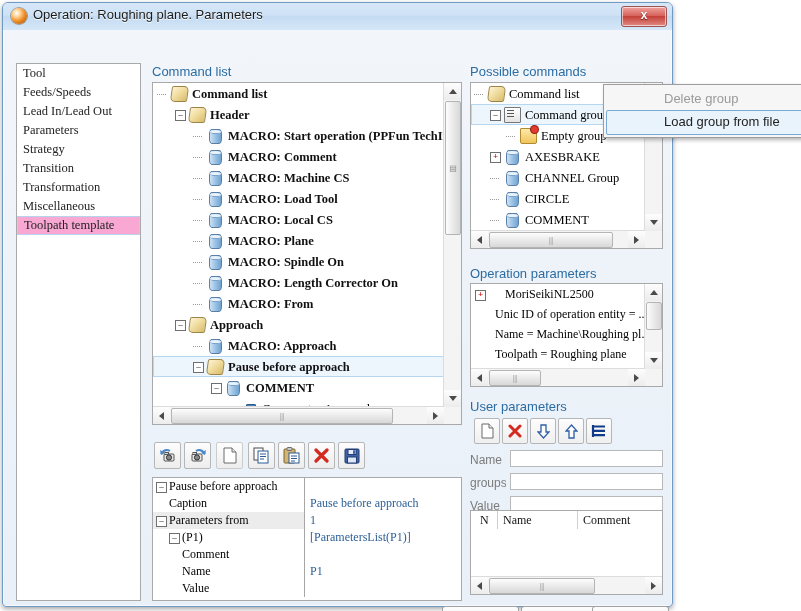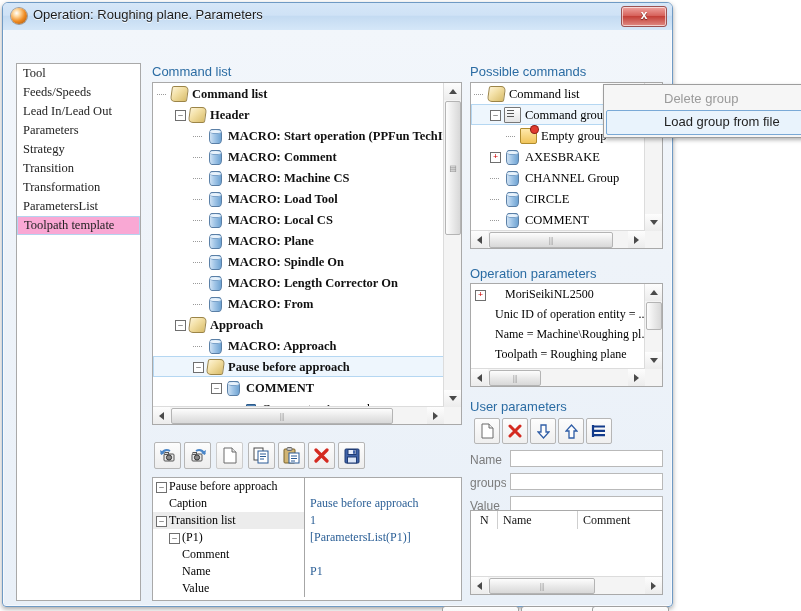--- a/index.html
+++ b/index.html
@@ -142,21 +142,21 @@
   <div class="client">
 
     <div class="panel sidebar" id="sidebar">
         <div class="side-item"><span>Tool</span></div>
         <div class="side-item"><span>Feeds/Speeds</span></div>
         <div class="side-item"><span>Lead In/Lead Out</span></div>
         <div class="side-item"><span>Parameters</span></div>
         <div class="side-item"><span>Strategy</span></div>
         <div class="side-item"><span>Transition</span></div>
         <div class="side-item"><span>Transformation</span></div>
-        <div class="side-item"><span>ParametersList</span></div>
+        <div class="side-item"><span>Miscellaneous</span></div>
         <div class="side-item sel"><span>Toolpath template</span></div>
       </div>
 
     <div class="grouplabel" style="left:148px;top:34px;">Command list</div>
     <div class="panel treepanel">
       <div class="tree" id="cmdtree">
           <div class="row"><span class="spacer" style="width: 4px;"></span><span class="spacer" style="width: 14px;"><span style="display:inline-block;width:9px;border-top:1px dotted #9a9a9a;vertical-align:middle;"></span></span><span class="ico ico-group"></span><span class="lbl bold">Command list</span></div>
           <div class="row"><span class="spacer" style="width: 22px;"></span><span class="expander">–</span><span class="ico ico-group"></span><span class="lbl bold">Header</span></div>
           <div class="row"><span class="spacer" style="width: 40px;"></span><span class="spacer" style="width: 14px;"><span style="display:inline-block;width:9px;border-top:1px dotted #9a9a9a;vertical-align:middle;"></span></span><span class="ico ico-cyl"></span><span class="lbl bold">MACRO: Start operation (PPFun TechInf...</span></div>
           <div class="row"><span class="spacer" style="width: 40px;"></span><span class="spacer" style="width: 14px;"><span style="display:inline-block;width:9px;border-top:1px dotted #9a9a9a;vertical-align:middle;"></span></span><span class="ico ico-cyl"></span><span class="lbl bold">MACRO: Comment</span></div>
@@ -272,21 +272,21 @@
     <div class="panel propgrid" id="propgrid">
         <div class="pg-row">
           <div class="pg-name"><span style="display: inline-block; width: 0px;"></span><span class="pg-exp">–</span><span>Pause before approach</span></div>
           <div class="pg-val"></div>
         </div>
         <div class="pg-row">
           <div class="pg-name"><span style="display: inline-block; width: 13px;"></span><span>Caption</span></div>
           <div class="pg-val">Pause before approach</div>
         </div>
         <div class="pg-row cat">
-          <div class="pg-name"><span style="display: inline-block; width: 0px;"></span><span class="pg-exp">–</span><span>Transition list</span></div>
+          <div class="pg-name"><span style="display: inline-block; width: 0px;"></span><span class="pg-exp">–</span><span>Parameters from</span></div>
           <div class="pg-val">1</div>
         </div>
         <div class="pg-row">
           <div class="pg-name"><span style="display: inline-block; width: 13px;"></span><span class="pg-exp">–</span><span>(P1)</span></div>
           <div class="pg-val">[ParametersList(P1)]</div>
         </div>
         <div class="pg-row">
           <div class="pg-name"><span style="display: inline-block; width: 26px;"></span><span>Comment</span></div>
           <div class="pg-val"></div>
         </div>

